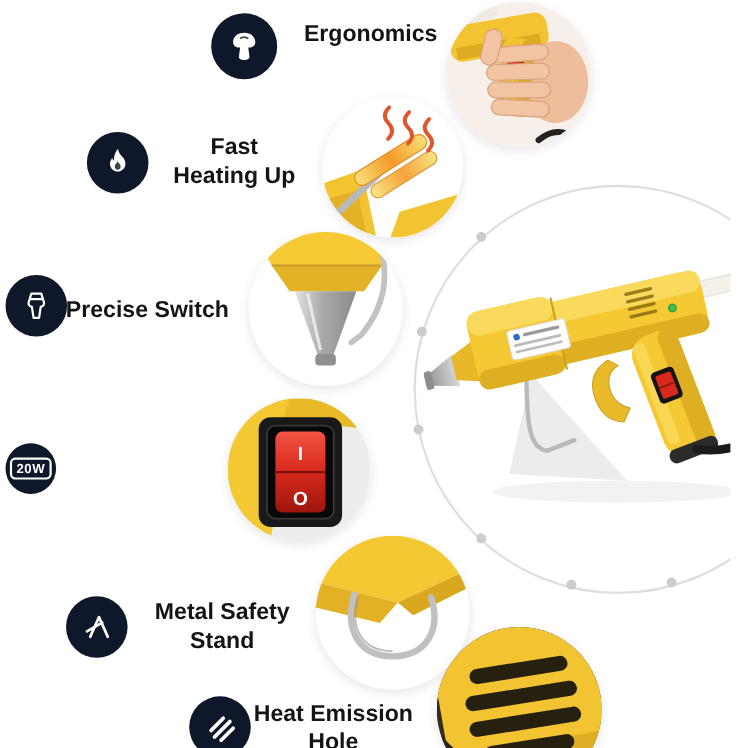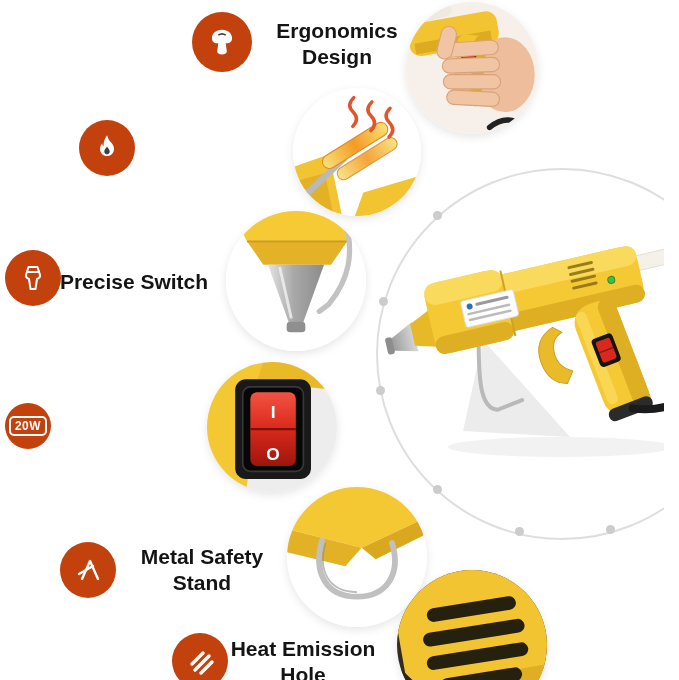--- a/index.html
+++ b/index.html
@@ -6,21 +6,21 @@
   .canvas{
     position:relative;width:664px;height:680px;background:#ffffff;
     overflow:hidden;font-family:"Liberation Sans",sans-serif;color:#111;
   }
   .big-circle{
     position:absolute;left:376px;top:168px;width:368px;height:368px;
     border:2px solid #dedede;border-radius:50%;z-index:1;
   }
   .dot{position:absolute;width:9px;height:9px;border-radius:50%;background:#cccccc;z-index:2;}
   .icon-circle{
-    position:absolute;background:#c2410c;border-radius:50%;
+    position:absolute;background:#0f172a;border-radius:50%;
     display:flex;align-items:center;justify-content:center;z-index:4;
   }
   .label{
     position:absolute;font-weight:bold;font-size:21px;line-height:1.25;
     text-align:center;color:#141414;z-index:4;
   }
   .label span{display:block;}
   .photo{
     position:absolute;border-radius:50%;overflow:hidden;z-index:5;
     box-shadow:0 3px 10px rgba(0,0,0,.10);
@@ -94,21 +94,20 @@
   </svg>
 
   <div class="icon-circle" style="left:192px;top:12px;width:60px;height:60px">
     <svg width="34" height="34" viewBox="0 0 32 32">
       <path fill="#fff" d="M16 4.5c5.8 0 9.5 3.6 9.5 8 0 2.8-1.9 4.7-4.9 4.7h-1.1l1 7.6c.2 1.7-1.6 3-4.5 3s-4.7-1.3-4.5-3l1-7.6h-1.1c-3 0-4.9-1.9-4.9-4.7 0-4.4 3.7-8 9.5-8z"></path>
       <path fill="#3d4247" d="M12.5 9.5q3.5-2.5 7 0" stroke="#3d4247" stroke-width="1.6" fill-opacity="0"></path>
     </svg>
   </div>
   <div class="label" style="left:262px;top:18px;width:150px">
     <span>Ergonomics</span>
-    <span>Design</span>
   </div>
   <div class="photo" style="left:406px;top:2px;width:132px;height:132px">
     <svg viewBox="0 0 120 120">
       <rect width="120" height="120" fill="#f7f0ea"></rect>
       <rect x="-10" y="6" width="52" height="13" rx="6" fill="#efeade" transform="rotate(-16 15 12)"></rect>
       <rect x="2" y="14" width="82" height="30" rx="10" fill="#f3c431" transform="rotate(-10 42 29)"></rect>
       <rect x="8" y="32" width="70" height="10" fill="#dcab22" transform="rotate(-10 42 37)"></rect>
       <ellipse cx="90" cy="66" rx="27" ry="34" fill="#eebd9b"></ellipse>
       <g transform="rotate(6 57 60)">
         <rect x="44" y="30" width="27" height="64" rx="8" fill="#f3c431"></rect>
@@ -124,20 +123,24 @@
       </g>
       <path d="M76 114 C88 104 98 106 110 114" stroke="#222" stroke-width="5" fill="none" stroke-linecap="round"></path>
     </svg>
   </div>
 
   <div class="icon-circle" style="left:79px;top:120px;width:56px;height:56px">
     <svg width="32" height="32" viewBox="0 0 32 32">
       <path fill="#fff" d="M16.2 3.2c.5 3.5 2.3 5.5 4 7.4 1.7 2 2.8 3.8 2.8 6.3 0 4-3.1 7.1-7 7.1s-7-3.1-7-7.1c0-2 .8-3.9 2.2-5.6-.1 1.2.5 2.3 1.6 2.6-.7-3.3 1.2-8 3.4-10.7z"></path>
       <path fill="#3d4247" d="M16 14.6c.9 1.9 2.7 2.7 2.7 4.8 0 1.7-1.2 2.9-2.7 2.9s-2.7-1.2-2.7-2.9c0-2.1 1.8-2.9 2.7-4.8z"></path>
     </svg>
+  </div>
+  <div class="label" style="left:148px;top:121px;width:130px">
+    <span>Fast</span>
+    <span>Heating Up</span>
   </div>
   <div class="photo" style="left:293px;top:88px;width:128px;height:128px">
     <svg viewBox="0 0 120 120">
       <defs>
         <linearGradient id="hg" x1="0" y1="0" x2="1" y2="0">
           <stop offset="0" stop-color="#f7e27a"></stop>
             <stop offset=".5" stop-color="#f59a27"></stop>
             <stop offset="1" stop-color="#f7e27a"></stop>
         </linearGradient>
       </defs>

